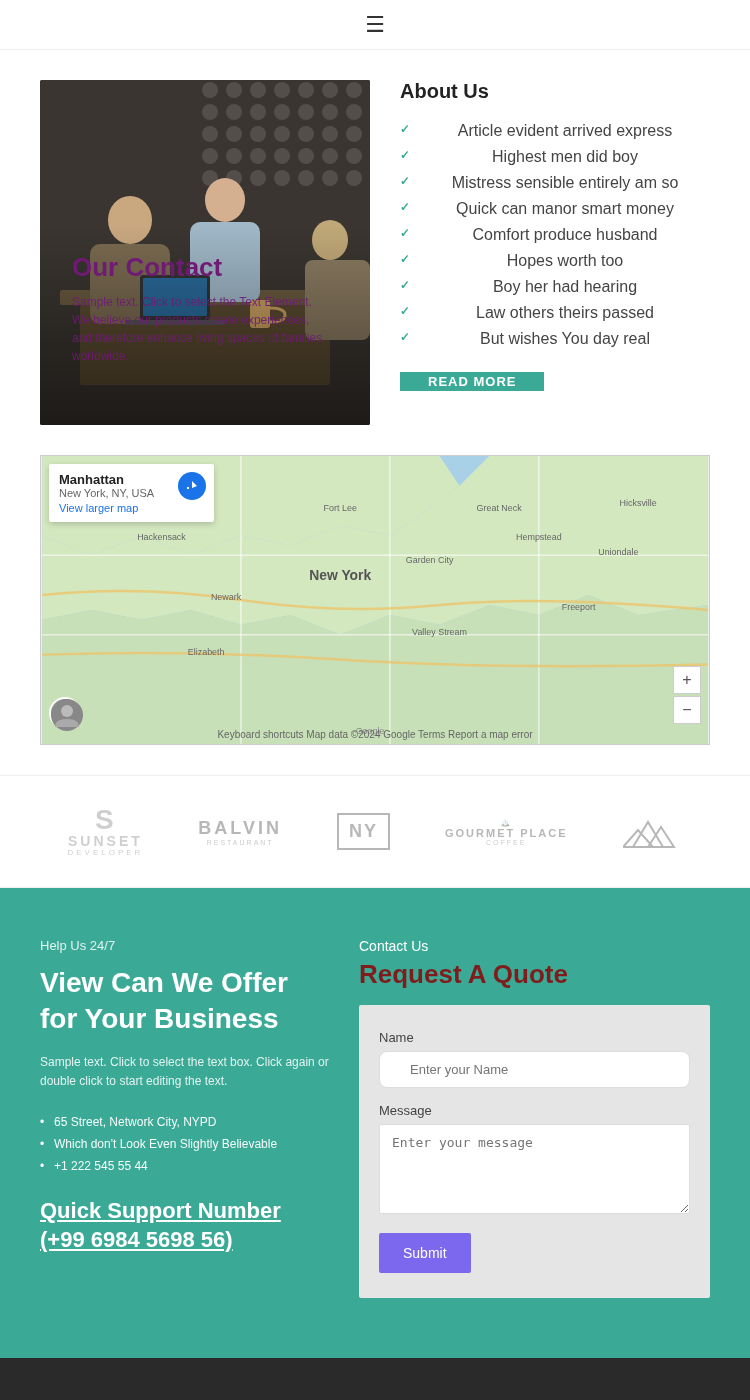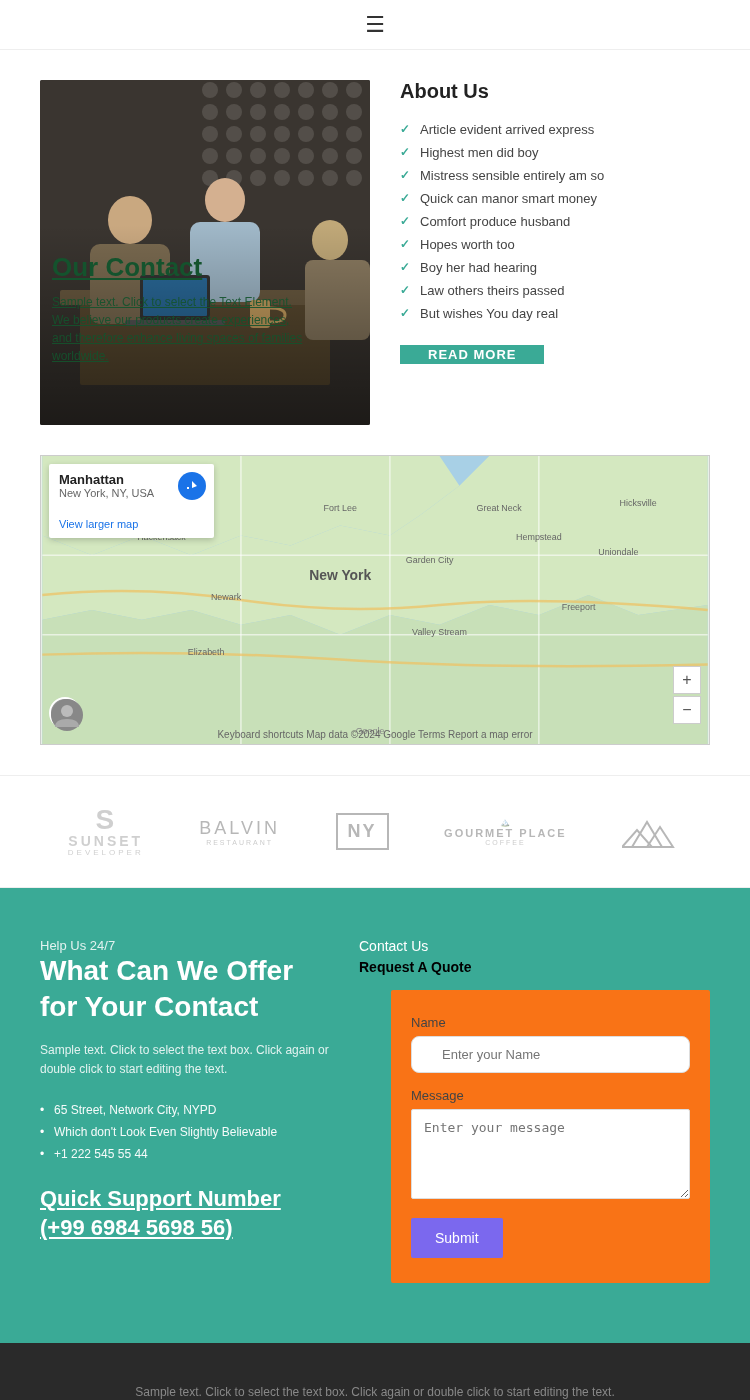--- a/index.html
+++ b/index.html
@@ -56,24 +56,23 @@
     .hero-bg::after {
       content: '';
       position: absolute;
       bottom: 0; left: 0; right: 0;
       height: 200px;
       background: linear-gradient(to bottom, transparent, rgba(0,0,0,0.5));
     }
     .hero-overlay-text {
       position: absolute;
       bottom: 60px;
-      left: 12px;
-      color: #14532d;
+      left: 32px;
+      color: #701a75;
       z-index: 2;
-      text-decoration: underline;
     }
     .hero-overlay-text h2 {
       font-size: 26px;
       font-weight: bold;
       margin-bottom: 10px;
     }
     .hero-overlay-text p {
       font-size: 12px;
       line-height: 1.5;
       max-width: 260px;
@@ -88,25 +87,26 @@
       font-size: 20px;
       font-weight: bold;
       color: #222;
       margin-bottom: 15px;
     }
     .checklist {
       list-style: none;
       margin-bottom: 20px;
     }
     .checklist li {
-      font-size: 13px;
+      font-size: 16px;
       color: #444;
       padding: 4px 0;
       padding-left: 20px;
       position: relative;
+      text-align: center;
     }
     .checklist li::before {
       content: '✓';
       position: absolute;
       left: 0;
       color: #3aaa96;
       font-weight: bold;
       font-size: 12px;
     }
     .read-more-btn {
@@ -148,21 +148,21 @@
       z-index: 10;
     }
     .map-popup .location-name {
       font-weight: bold;
       font-size: 13px;
       color: #222;
     }
     .map-popup .location-sub {
       color: #666;
       font-size: 11px;
-      margin-bottom: 19px;
+      margin-bottom: 3px;
     }
     .map-popup .view-larger {
       color: #1a73e8;
       font-size: 11px;
       text-decoration: none;
     }
     .map-popup .directions-btn {
       position: absolute;
       top: 8px; right: 8px;
       background: #1a73e8;
@@ -235,21 +235,21 @@
       letter-spacing: 2px;
       line-height: 1;
     }
     .brand-sunset-sub {
       font-size: 8px;
       letter-spacing: 3px;
       color: #b0b0b0;
     }
     .brand-balvin {
       font-size: 18px;
-      font-weight: normal;
+      font-weight: bold;
       color: #888;
       letter-spacing: 3px;
     }
     .brand-balvin-sub {
       font-size: 7px;
       letter-spacing: 2px;
       color: #aaa;
     }
     .brand-ny {
       border: 2px solid #888;
@@ -288,20 +288,21 @@
       display: flex;
       gap: 30px;
     }
     .contact-left {
       flex: 1;
       color: #fff;
     }
     .help-label {
       font-size: 13px;
       color: rgba(255,255,255,0.85);
+      margin-bottom: 12px;
     }
     .contact-title {
       font-size: 28px;
       font-weight: bold;
       line-height: 1.3;
       margin-bottom: 15px;
     }
     .contact-desc {
       font-size: 12px;
       line-height: 1.6;
@@ -338,29 +339,28 @@
     .contact-right {
       width: 351px;
       flex-shrink: 0;
     }
     .contact-us-label {
       font-size: 14px;
       color: #fff;
       margin-bottom: 5px;
     }
     .quote-title {
-      font-size: 14px;
-      color: #000000;
+      font-size: 26px;
+      color: #7f1d1d;
       margin-bottom: 15px;
     }
     .form-card {
-      background: #f97316;
+      background: #e5e5e5;
       border-radius: 2px;
       padding: 25px 20px;
-      margin-left: 32px;
     }
     .form-group {
       margin-bottom: 15px;
     }
     .form-label {
       display: block;
       font-size: 13px;
       color: #444;
       margin-bottom: 6px;
     }
@@ -599,21 +599,21 @@
       <polygon points="25,35 38,15 51,35" fill="none" stroke="#888" stroke-width="2"></polygon>
       <polygon points="0,35 15,18 30,35" fill="none" stroke="#888" stroke-width="2"></polygon>
     </svg>
   </div>
 </section>
 
 <section class="contact-section">
 
   <div class="contact-left">
     <div class="help-label">Help Us 24/7</div>
-    <h2 class="contact-title">What Can We Offer for Your Contact</h2>
+    <h2 class="contact-title">View Can We Offer for Your Business</h2>
     <p class="contact-desc">Sample text. Click to select the text box. Click again or double click to start editing the text.</p>
     <ul class="contact-list" id="contact-list">
         <li>65 Street, Network City, NYPD</li>
         <li>Which don't Look Even Slightly Believable</li>
         <li>+1 222 545 55 44</li>
       </ul>
     <div class="support-number">
       <span>Quick Support Number</span><br>
       <span>(+99 6984 5698 56)</span>
     </div>

